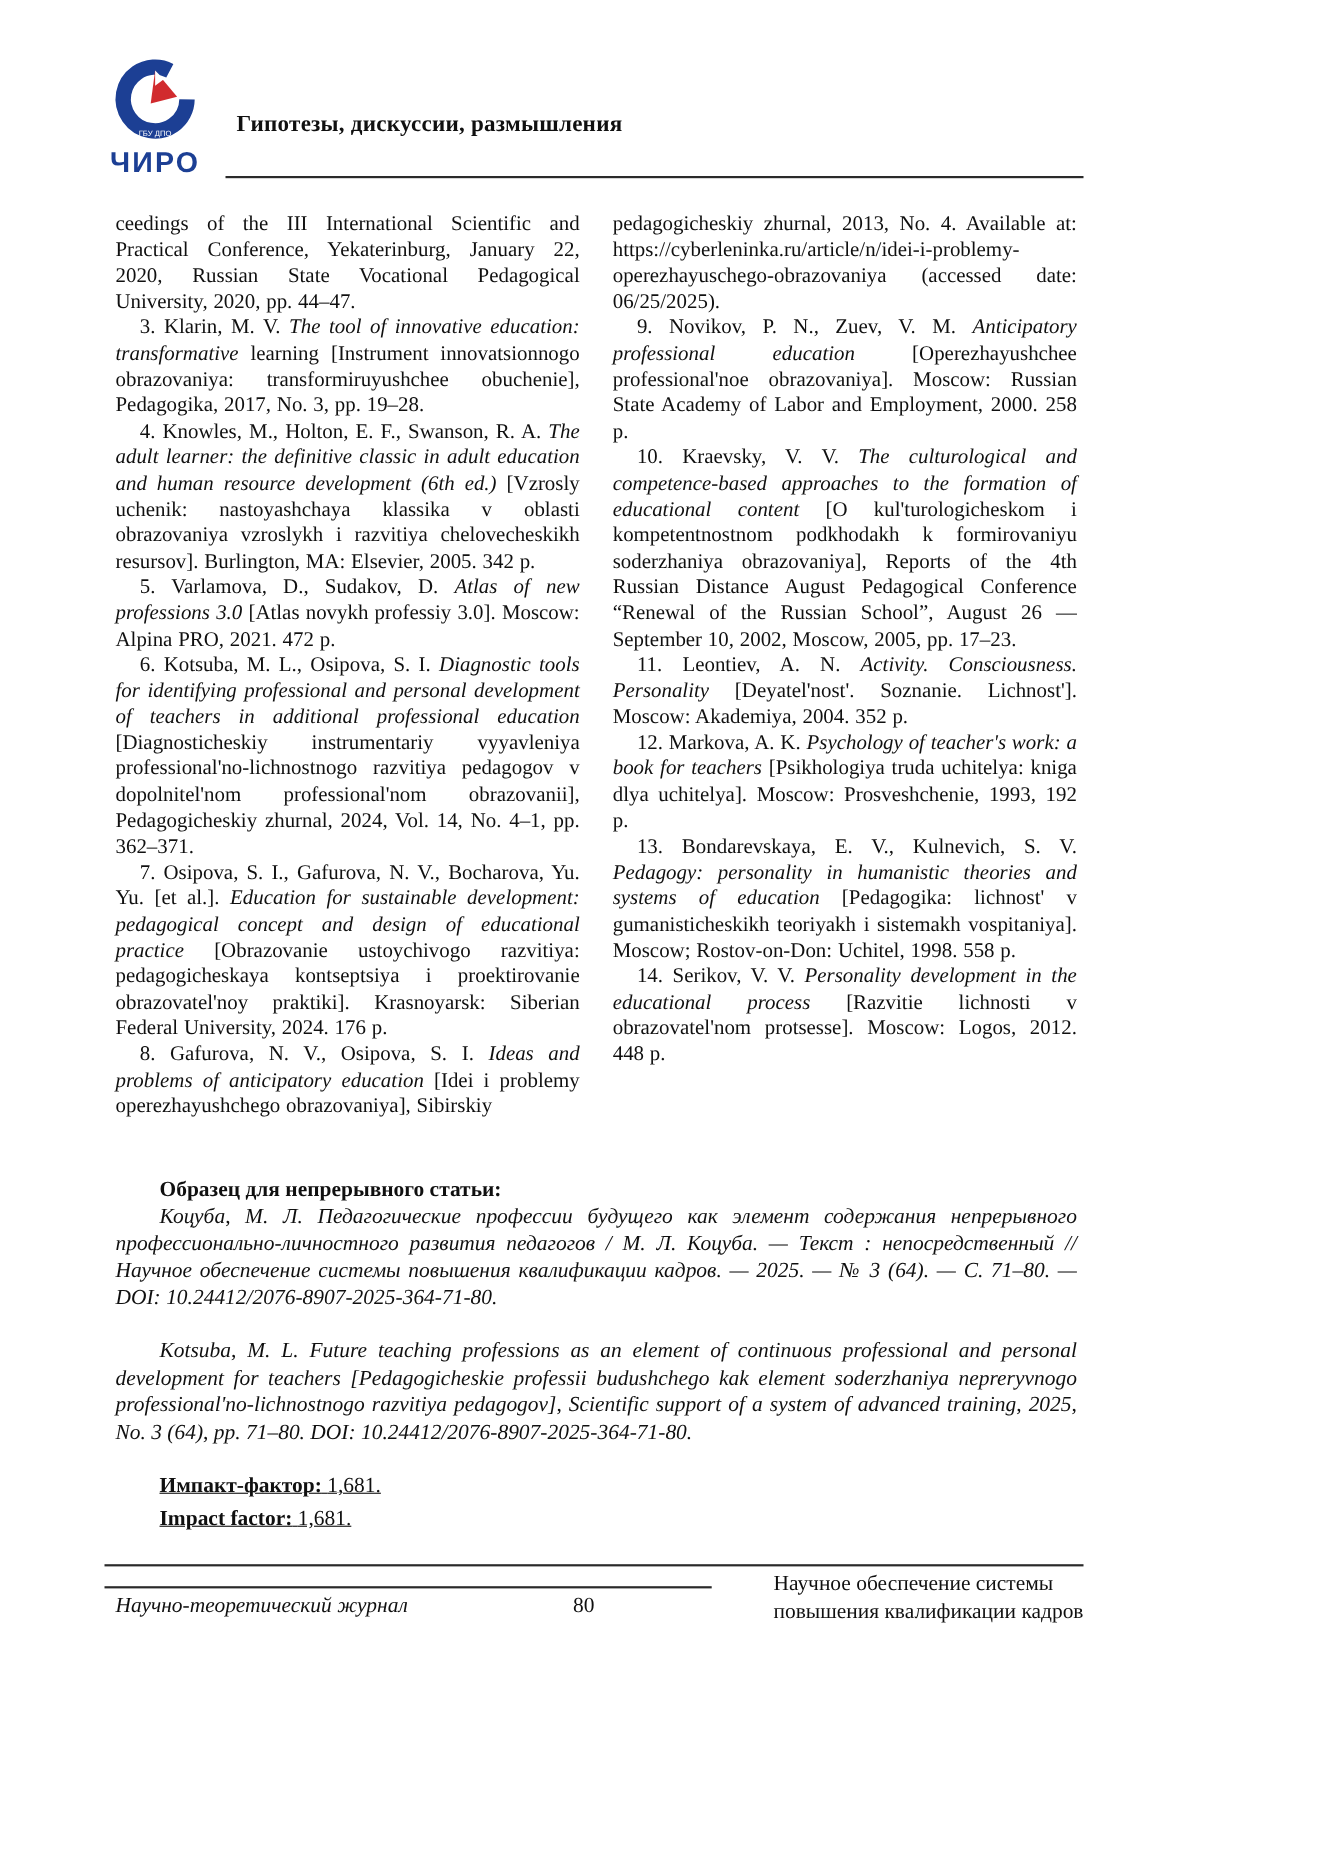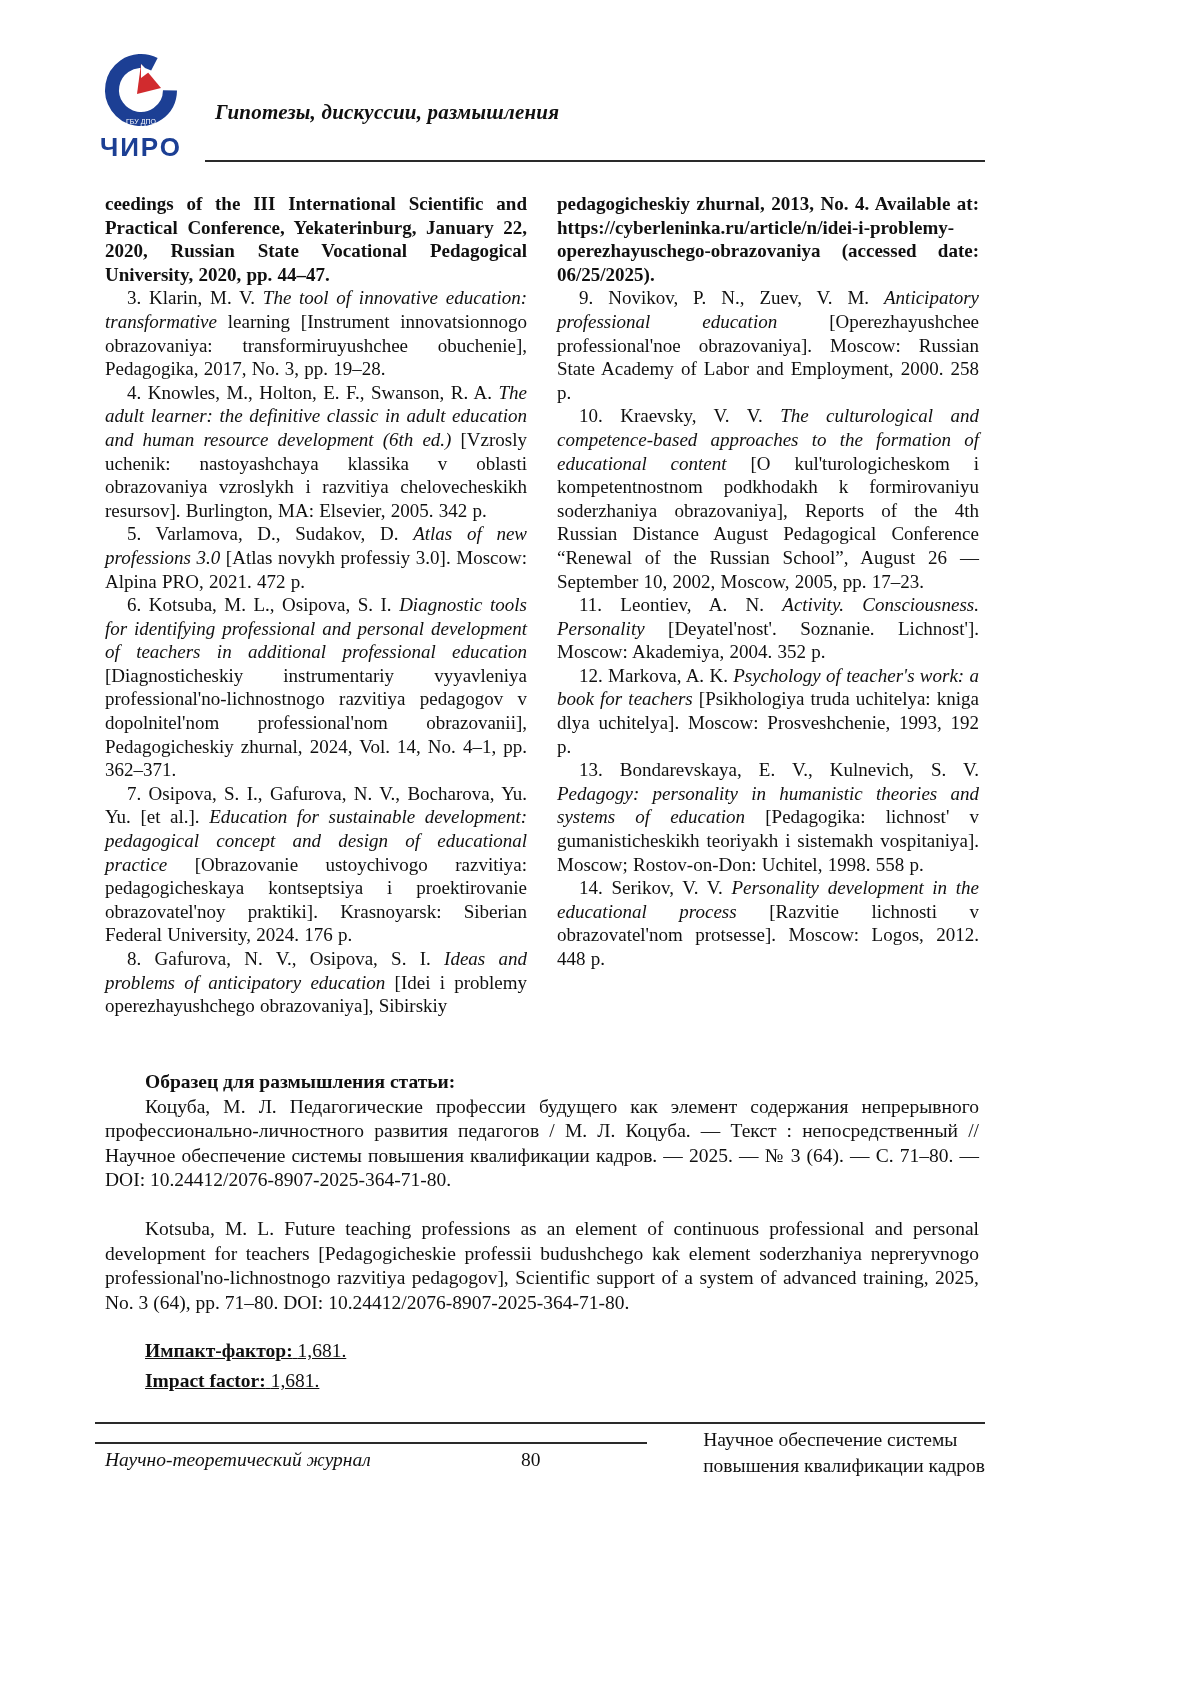--- a/index.html
+++ b/index.html
@@ -2,33 +2,33 @@
 <html><head>
 <meta charset="utf-8">
 <style>
   html,body{margin:0;padding:0;background:#ffffff;}
   body{width:1200px;height:1697px;font-family:"Liberation Serif",serif;color:#101010;}
   .page{position:relative;width:1200px;height:1697px;background:#fff;overflow:hidden;}
 
   
   .header{position:absolute;top:48px;left:95px;width:890px;height:118px;}
   .logo{position:absolute;left:0;top:0;width:92px;height:114px;}
-  .header-title{position:absolute;left:120px;top:52px;font-weight:bold;font-size:21px;letter-spacing:.2px;font-style:italic;}
+  .header-title{position:absolute;left:120px;top:52px;font-weight:bold;font-size:21px;letter-spacing:.2px;}
   .header-rule{position:absolute;left:110px;right:0;top:112px;border-top:2.5px solid #2a2a2a;}
 
   
   .columns{position:absolute;top:192px;left:105px;width:874px;display:flex;gap:30px;}
   .col{width:422px;text-align:justify;font-size:19px;line-height:23.6px;word-spacing:.5px;}
   .col p.ref{margin:0;text-indent:22px;}
-  .col p.ref.no-indent{text-indent:0;font-weight:bold;}
+  .col p.ref.no-indent{text-indent:0;}
 
   
   .citation{position:absolute;top:1070px;left:105px;width:874px;font-size:19.5px;line-height:24.6px;}
   .cit-head{margin:0;font-weight:bold;text-indent:40px;}
-  .cit-text{margin:0 0 24px 0;text-align:justify;text-indent:40px;}
+  .cit-text{margin:0 0 24px 0;text-align:justify;text-indent:40px;font-style:italic;}
   .impact-line{margin:0 0 5px 0;text-indent:40px;text-decoration:underline;}
   .impact-line b{font-weight:bold;}
 
   
   .footer{position:absolute;top:1422px;left:95px;width:890px;height:70px;font-size:19.5px;}
   .foot-rule-top{position:absolute;top:0;left:0;width:100%;border-top:2px solid #2a2a2a;}
   .foot-rule-mid{position:absolute;top:20px;left:0;width:552px;border-top:2px solid #2a2a2a;}
   .foot-left{position:absolute;top:27px;left:10px;font-style:italic;}
   .foot-page{position:absolute;top:27px;left:426px;}
   .foot-right{position:absolute;top:5px;right:0;text-align:left;line-height:26px;}
@@ -67,21 +67,21 @@
         <p class="ref"><span>9. Novikov, P. N., Zuev, V. M. </span><i>Anticipatory professional education</i><span> [Operezhayushchee professional'noe obrazovaniya]. Moscow: Russian State Academy of Labor and Employment, 2000. 258 p.</span></p>
         <p class="ref"><span>10. Kraevsky, V. V. </span><i>The culturological and competence-based approaches to the formation of educational content</i><span> [O kul'turologicheskom i kompetentnostnom podkhodakh k formirovaniyu soderzhaniya obrazovaniya], Reports of the 4th Russian Distance August Pedagogical Conference “Renewal of the Russian School”, August 26 — September 10, 2002, Moscow, 2005, pp. 17–23.</span></p>
         <p class="ref"><span>11. Leontiev, A. N. </span><i>Activity. Consciousness. Personality</i><span> [Deyatel'nost'. Soznanie. Lichnost']. Moscow: Akademiya, 2004. 352 p.</span></p>
         <p class="ref"><span>12. Markova, A. K. </span><i>Psychology of teacher's work: a book for teachers</i><span> [Psikhologiya truda uchitelya: kniga dlya uchitelya]. Moscow: Prosveshchenie, 1993, 192 p.</span></p>
         <p class="ref"><span>13. Bondarevskaya, E. V., Kulnevich, S. V. </span><i>Pedagogy: personality in humanistic theories and systems of education</i><span> [Pedagogika: lichnost' v gumanisticheskikh teoriyakh i sistemakh vospitaniya]. Moscow; Rostov-on-Don: Uchitel, 1998. 558 p.</span></p>
         <p class="ref"><span>14. Serikov, V. V. </span><i>Personality development in the educational process</i><span> [Razvitie lichnosti v obrazovatel'nom protsesse]. Moscow: Logos, 2012. 448 p.</span></p>
       </div>
   </div>
 
   <div class="citation">
-    <p class="cit-head">Образец для размышления статьи:</p>
+    <p class="cit-head">Образец для непрерывного статьи:</p>
     <p class="cit-text">Коцуба, М. Л. Педагогические профессии будущего как элемент содержания непрерывного профессионально-личностного развития педагогов / М. Л. Коцуба. — Текст : непосредственный // Научное обеспечение системы повышения квалификации кадров. — 2025. — № 3 (64). — С. 71–80. — DOI: 10.24412/2076-8907-2025-364-71-80.</p>
     <p class="cit-text">Kotsuba, M. L. Future teaching professions as an element of continuous professional and personal development for teachers [Pedagogicheskie professii budushchego kak element soderzhaniya nepreryvnogo professional'no-lichnostnogo razvitiya pedagogov], Scientific support of a system of advanced training, 2025, No. 3 (64), pp. 71–80. DOI: 10.24412/2076-8907-2025-364-71-80.</p>
     <p class="impact-line"><b>Импакт-фактор:</b> <span>1,681.</span></p>
     <p class="impact-line"><b>Impact factor:</b> <span>1,681.</span></p>
   </div>
 
   <div class="footer">
     <div class="foot-rule-top"></div>
     <div class="foot-rule-mid"></div>
     <span class="foot-left">Научно-теоретический журнал</span>

